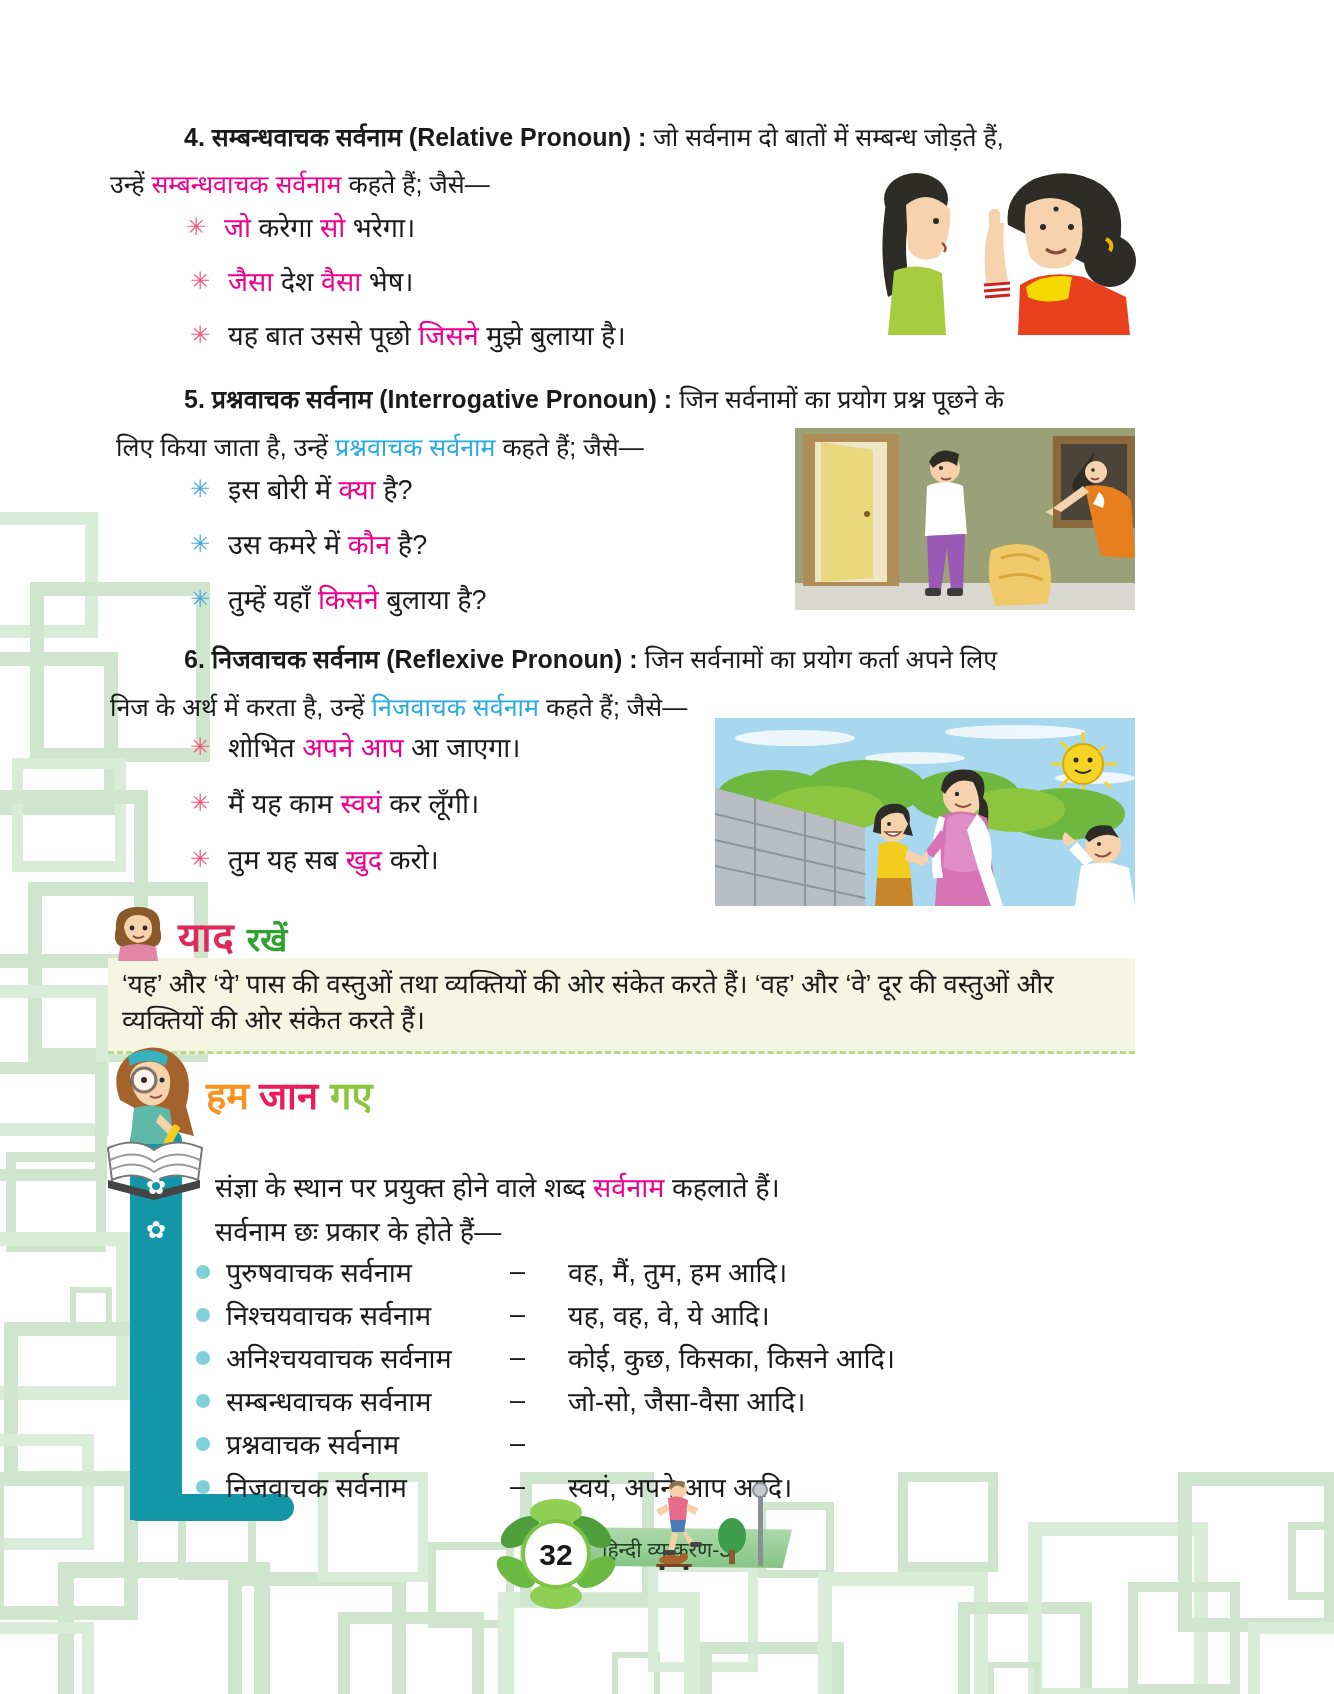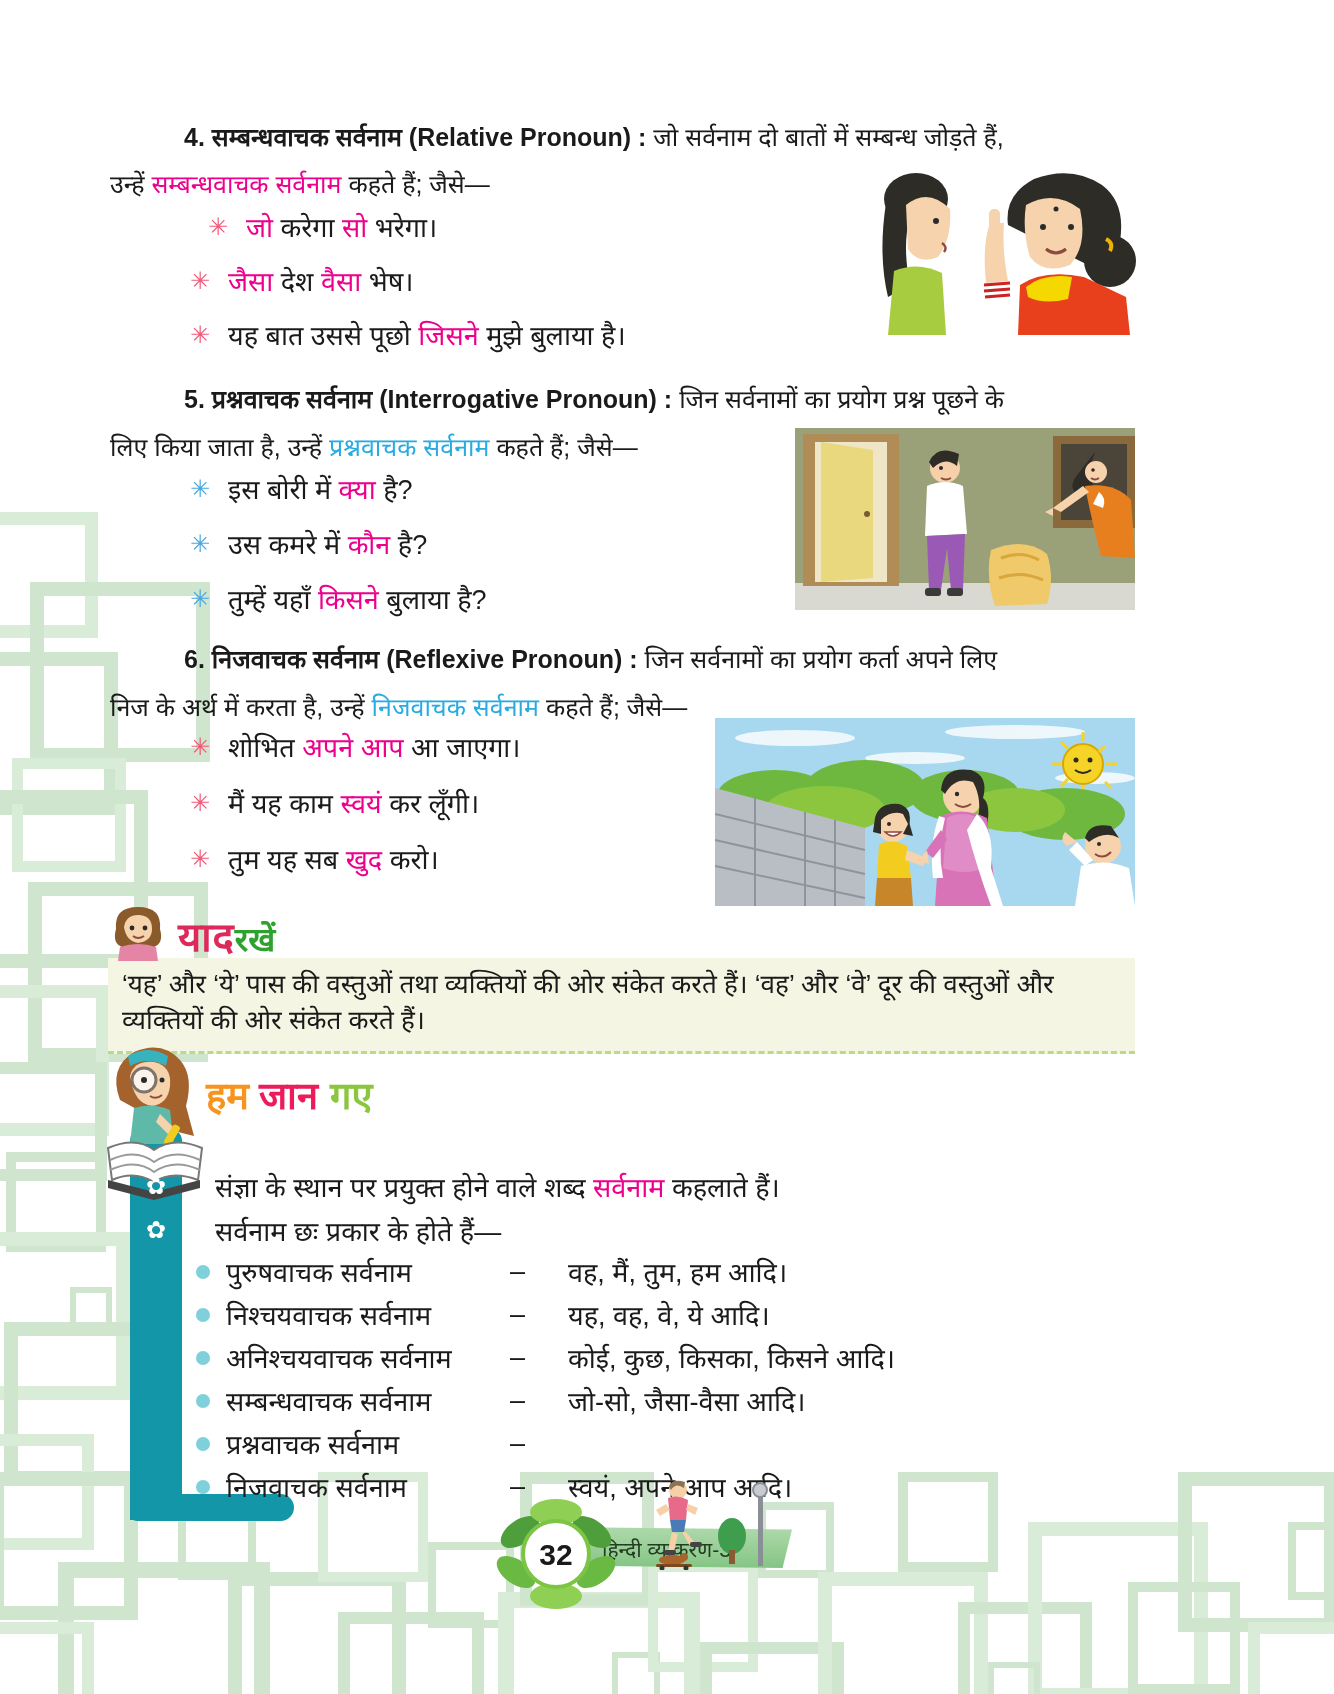--- a/index.html
+++ b/index.html
@@ -12,21 +12,21 @@
   .hline .rest{font-weight:normal;}
   .bullet-row{position:absolute;z-index:2;font-size:27px;color:#1a1a1a;white-space:nowrap;}
   .ast{display:inline-block;width:38px;font-size:24px;vertical-align:2px;}
   .ast.pink{color:#f05a78;}
   .ast.blue{color:#4aa8e0;}
   .run-pink{color:#EC008C;}
   .run-blue{color:#29ABE2;}
   .illus{position:absolute;z-index:2;}
   .rem-title{position:absolute;z-index:3;font-weight:bold;white-space:nowrap;}
   .rem-word1{color:#DD2A5B;font-size:40px;letter-spacing:1px;}
-  .rem-word2{color:#2FA12F;font-size:33px;margin-left:0;}
+  .rem-word2{color:#2FA12F;font-size:33px;margin-left:12px;}
   .rem-box{position:absolute;left:108px;top:958px;width:1027px;min-height:84px;background:#f4f6e3;
            border-bottom:3px dashed #b9d98b;z-index:1;box-sizing:border-box;padding:9px 16px 12px 14px;
            font-size:26px;line-height:1.38;color:#1a1a1a;}
   .learn-title{position:absolute;z-index:3;font-weight:bold;font-size:38px;white-space:nowrap;}
   .learn-w1{color:#F7941D;}
   .learn-w2{color:#EC1C5C;margin-left:10px;}
   .learn-w3{color:#8CC63E;margin-left:12px;}
   .teal-bar{position:absolute;left:130px;top:1130px;width:52px;height:390px;background:#1396A7;
             border-radius:10px 10px 0 0;z-index:1;}
   .teal-arm{position:absolute;left:130px;top:1494px;width:164px;height:27px;background:#1396A7;
@@ -84,21 +84,21 @@
       <div class="deco-sq" style="left: 1178px; top: 1472px; width: 132px; height: 132px; border: 14px solid rgb(207, 229, 205);"></div>
       <div class="deco-sq" style="left: 1248px; top: 1622px; width: 100px; height: 100px; border: 12px solid rgb(217, 236, 215);"></div>
       <div class="deco-sq" style="left: 1288px; top: 1522px; width: 62px; height: 62px; border: 8px solid rgb(207, 229, 205);"></div>
       <div class="deco-sq" style="left: 988px; top: 1662px; width: 40px; height: 40px; border: 6px solid rgb(207, 229, 205);"></div>
     </div>
 
 <div class="txt hline" style="left:110px;top:100px;width:1026px;text-indent:74px;">
   <span class="bold">4. सम्बन्धवाचक सर्वनाम (Relative Pronoun) :</span><span class="rest"> जो सर्वनाम दो बातों में सम्बन्ध जोड़ते हैं,</span>
 </div>
 <div class="txt" style="left:110px;top:147px;width:700px;"><span>उन्हें </span><span class="run-pink">सम्बन्धवाचक सर्वनाम</span><span> कहते हैं; जैसे—</span></div>
-<div class="bullet-row" style="left:208px;top:208px;">
+<div class="bullet-row" style="left:186px;top:208px;">
   <span class="ast pink">✳</span><span><span class="run-pink">जो</span><span> करेगा </span><span class="run-pink">सो</span><span> भरेगा।</span></span>
 </div>
 <div class="bullet-row" style="left:190px;top:262px;">
   <span class="ast pink">✳</span><span><span class="run-pink">जैसा</span><span> देश </span><span class="run-pink">वैसा</span><span> भेष।</span></span>
 </div>
 <div class="bullet-row" style="left:190px;top:316px;">
   <span class="ast pink">✳</span><span><span>यह बात उससे पूछो </span><span class="run-pink">जिसने</span><span> मुझे बुलाया है।</span></span>
 </div>
 
 <svg class="illus" style="left:858px;top:165px;" width="278" height="170" viewBox="0 0 278 170">
@@ -127,21 +127,21 @@
           <line x1="126" y1="126" x2="152" y2="124"></line>
       <line x1="127" y1="132" x2="152" y2="130"></line>
     </g>
     <path d="M248 74 Q256 78 252 86" stroke="#f0b400" stroke-width="4" fill="none"></path>
   </g>
 </svg>
 
 <div class="txt hline" style="left:110px;top:362px;width:1026px;text-indent:74px;">
   <span class="bold">5. प्रश्नवाचक सर्वनाम (Interrogative Pronoun) :</span><span class="rest"> जिन सर्वनामों का प्रयोग प्रश्न पूछने के</span>
 </div>
-<div class="txt" style="left:110px;top:410px;width:680px;"><span>लिए किया जाता है, उन्हें </span><span class="run-blue">प्रश्नवाचक सर्वनाम</span><span> कहते हैं; जैसे—</span></div>
+<div class="txt" style="left:116px;top:410px;width:680px;"><span>लिए किया जाता है, उन्हें </span><span class="run-blue">प्रश्नवाचक सर्वनाम</span><span> कहते हैं; जैसे—</span></div>
 <div class="bullet-row" style="left:190px;top:470px;">
   <span class="ast blue">✳</span><span><span>इस बोरी में </span><span class="run-pink">क्या</span><span> है?</span></span>
 </div>
 <div class="bullet-row" style="left:190px;top:525px;">
   <span class="ast blue">✳</span><span><span>उस कमरे में </span><span class="run-pink">कौन</span><span> है?</span></span>
 </div>
 <div class="bullet-row" style="left:190px;top:580px;">
   <span class="ast blue">✳</span><span><span>तुम्हें यहाँ </span><span class="run-pink">किसने</span><span> बुलाया है?</span></span>
 </div>
 

